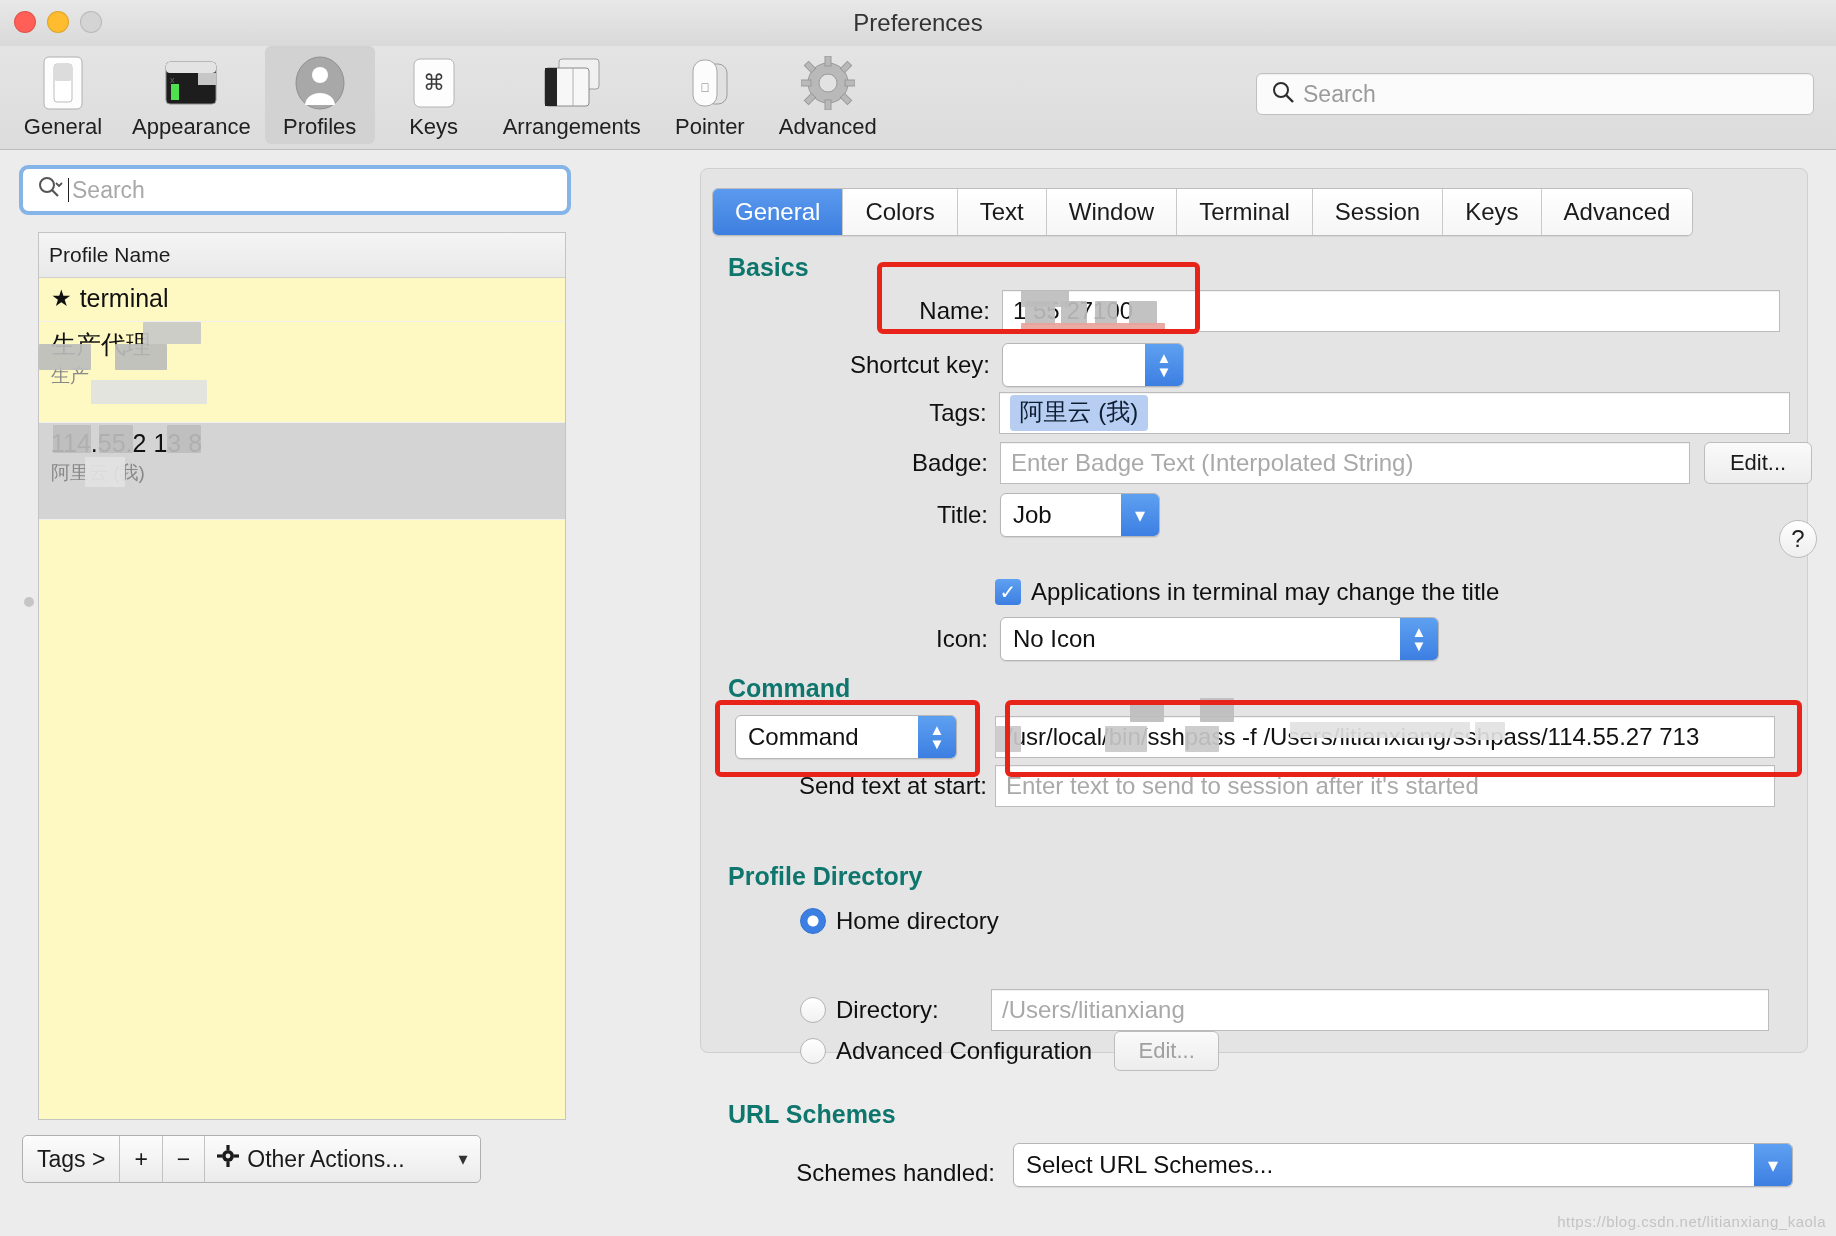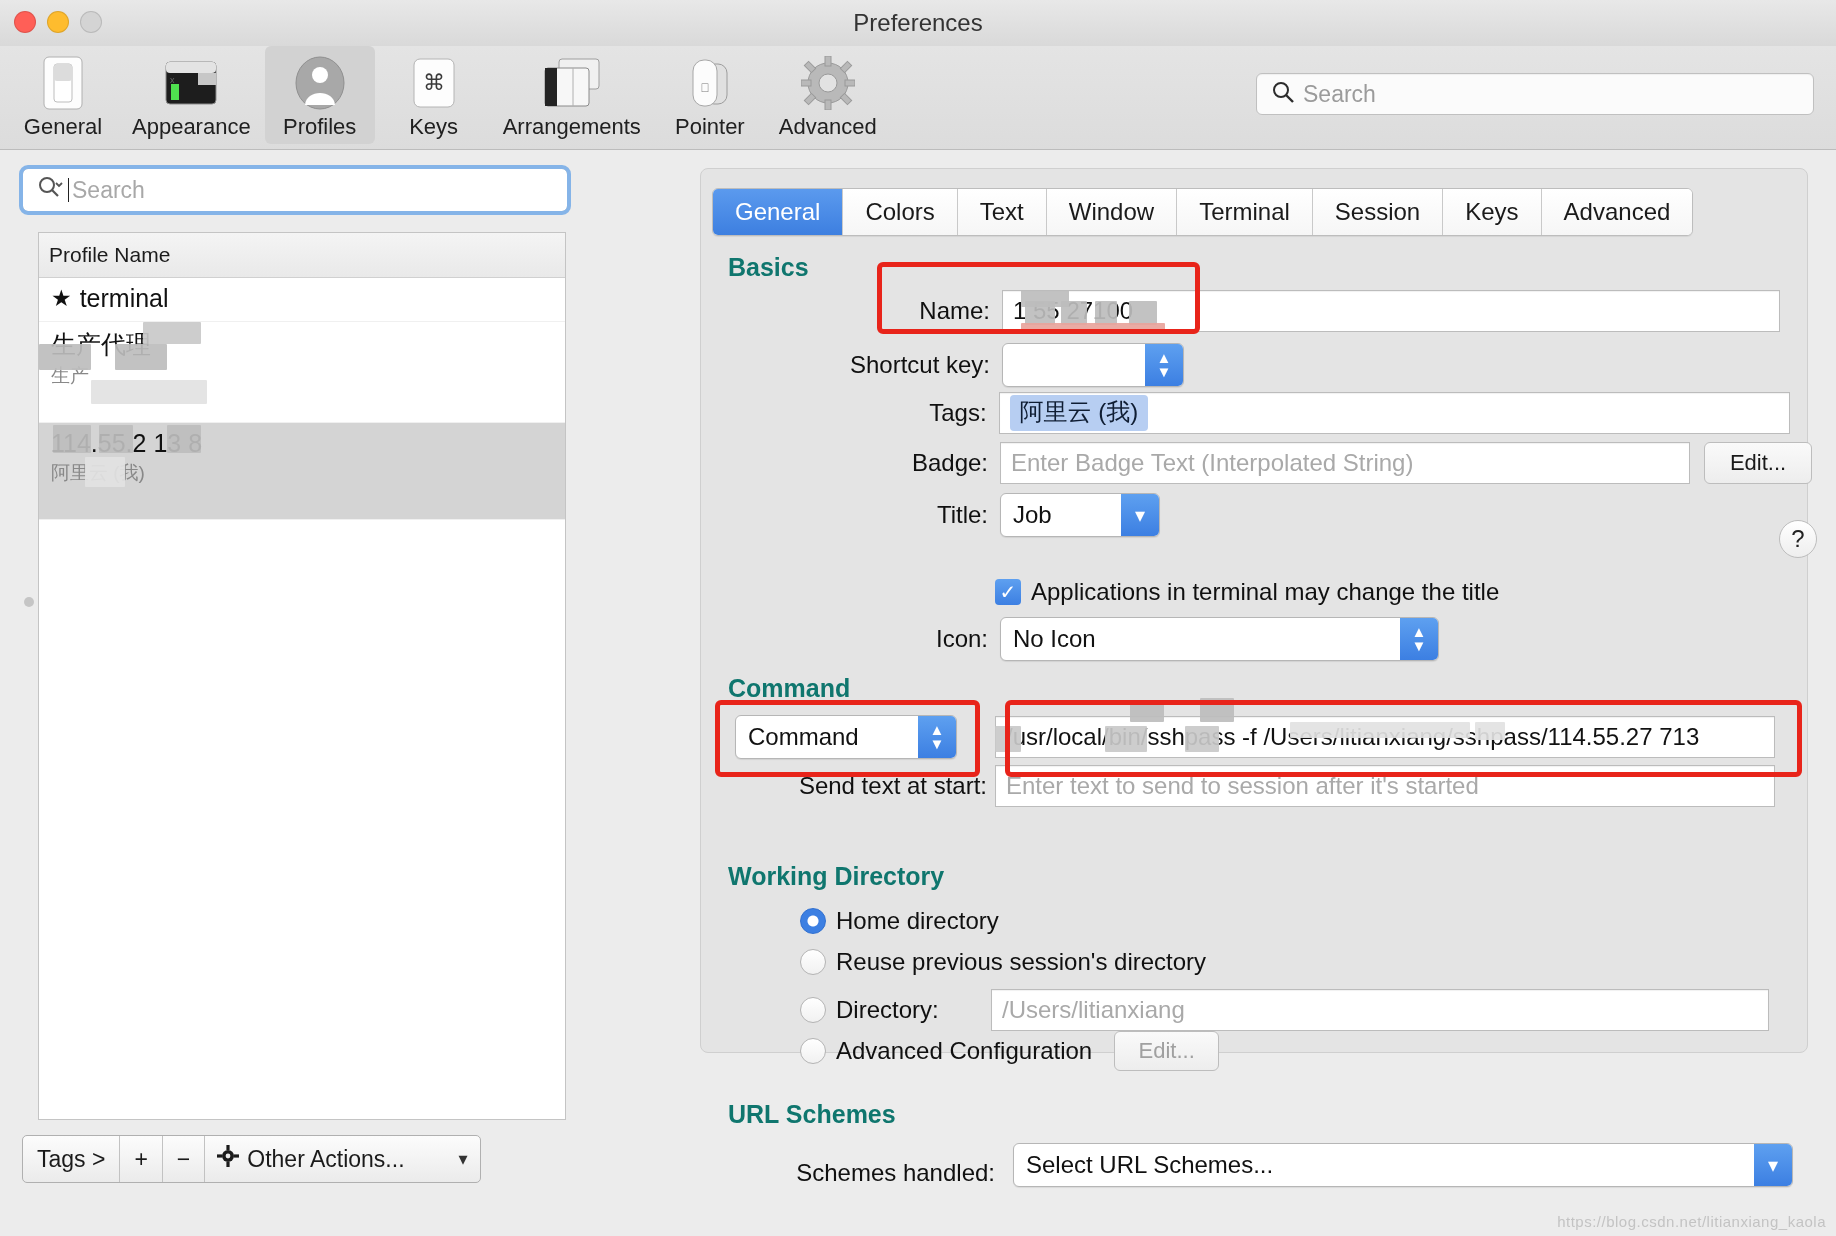--- a/index.html
+++ b/index.html
@@ -137,21 +137,21 @@
   }
   .profile-search .ph {
     font-size: 23px;
     color: #a8a8a8;
   }
   .list-box {
     position: absolute;
     left: 38px; top: 82px;
     width: 528px;
     height: 888px;
-    background: #ffffff;
+    background: #fef9c3;
     border: 1px solid #c4c4c4;
     box-sizing: border-box;
   }
   .list-header {
     height: 44px;
     background: linear-gradient(to bottom,#f4f4f4,#e9e9e9);
     border-bottom: 1px solid #d0d0d0;
     display: flex;
     align-items: center;
     padding-left: 10px;
@@ -691,31 +691,27 @@
   <div class="blur lite" style="left:1290px; top:722px; width:180px; height:16px;"></div>
   <div class="blur lite" style="left:1475px; top:722px; width:30px; height:18px;"></div>
 
   <div class="row" style="left:645px; top:765px;">
     <div class="lbl" style="width:342px;">Send text at start:</div>
     <div class="tfield" style="width:780px; margin-left:8px;">
       <span class="ph">Enter text to send to session after it's started</span>
     </div>
   </div>
 
-  <div class="section-title" style="left:728px; top:862px;">Working Directory</div>
+  <div class="section-title" style="left:728px; top:862px;">Profile Directory</div>
 
   <div class="row" style="left:800px; top:907px;">
     <div class="radio on"></div>
     <div class="radio-label">Home directory</div>
   </div>
 
-  <div class="row" style="left:800px; top:948px;">
-    <div class="radio"></div>
-    <div class="radio-label">Reuse previous session's directory</div>
-  </div>
 
   <div class="row" style="left:800px; top:989px;">
     <div class="radio"></div>
     <div class="radio-label" style="width:145px;">Directory:</div>
     <div class="tfield" style="width:778px; margin-left:10px;">
       <span class="ph">/Users/litianxiang</span>
     </div>
   </div>
 
   <div class="row" style="left:800px; top:1031px;">

